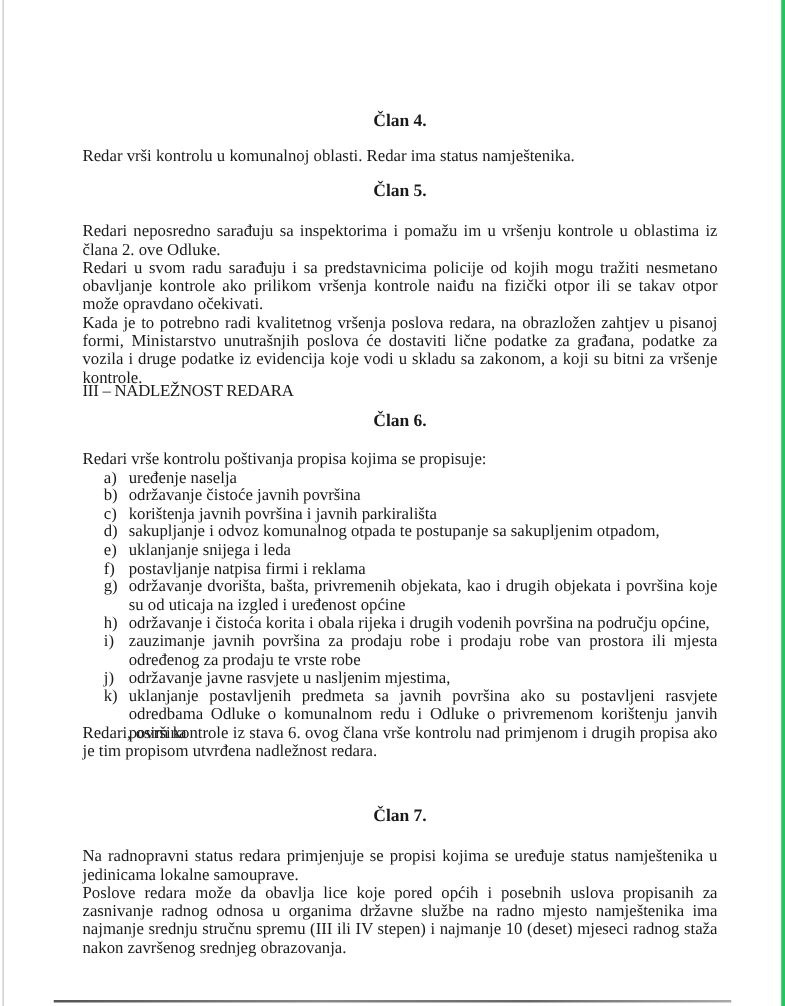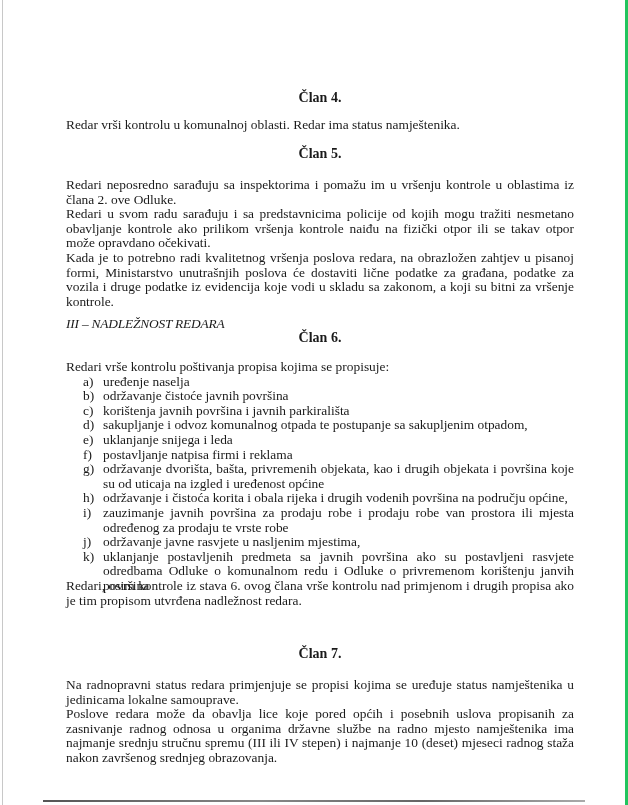--- a/index.html
+++ b/index.html
@@ -93,21 +93,21 @@
     <p class="para">Redar vrši kontrolu u komunalnoj oblasti. Redar ima status namještenika.</p>
   </div>
 
   <div class="heading" style="top: 146px;">Član 5.</div>
   <div class="block justify" style="top: 178px;">
     <p class="para">Redari neposredno sarađuju sa inspektorima i pomažu im u vršenju kontrole u oblastima iz člana 2. ove Odluke.</p>
     <p class="para">Redari u svom radu sarađuju i sa predstavnicima policije od kojih mogu tražiti nesmetano obavljanje kontrole ako prilikom vršenja kontrole naiđu na fizički otpor ili se takav otpor može opravdano očekivati.</p>
     <p class="para">Kada je to potrebno radi kvalitetnog vršenja poslova redara, na obrazložen zahtjev u pisanoj formi, Ministarstvo unutrašnjih poslova će dostaviti lične podatke za građana, podatke za vozila i druge podatke iz evidencija koje vodi u skladu sa zakonom, a koji su bitni za vršenje kontrole.</p>
   </div>
 
-  <div class="section" style="top: 317px; font-style: italic;">III – NADLEŽNOST REDARA</div>
+  <div class="section" style="top: 306px;">III – NADLEŽNOST REDARA</div>
 
   <div class="heading" style="top: 330px;">Član 6.</div>
   <div class="block" style="top: 360px;">Redari vrše kontrolu poštivanja propisa kojima se propisuje:</div>
   <ul class="list" style="top: 374.6px;">
     <li><span class="marker">a)</span><span>uređenje naselja</span></li>
     <li><span class="marker">b)</span><span>održavanje čistoće javnih površina</span></li>
     <li><span class="marker">c)</span><span>korištenja javnih površina i javnih parkirališta</span></li>
     <li><span class="marker">d)</span><span>sakupljanje i odvoz komunalnog otpada te postupanje sa sakupljenim otpadom,</span></li>
     <li><span class="marker">e)</span><span>uklanjanje snijega i leda</span></li>
     <li><span class="marker">f)</span><span>postavljanje natpisa firmi i reklama</span></li>

